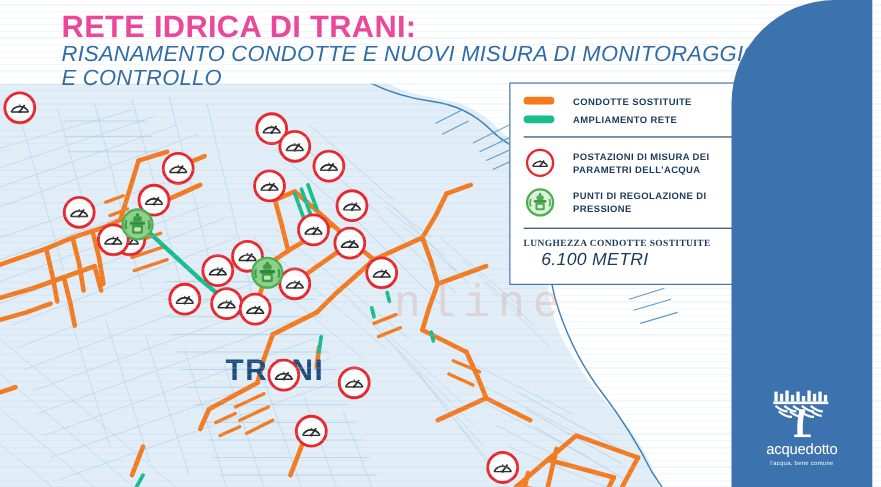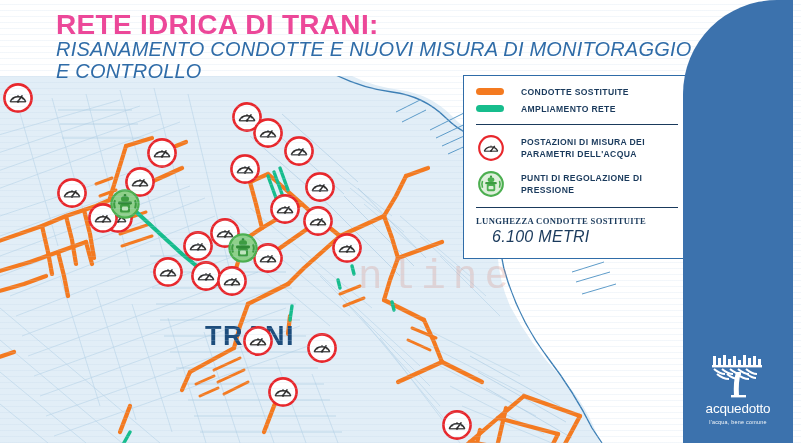--- a/index.html
+++ b/index.html
@@ -54,21 +54,21 @@
 
   
   #header{position:absolute;left:0;top:0;width:801px;height:80px;}
   .title{position:absolute;left:56px;top:9px;font-size:28px;font-weight:bold;
          color:#ec4899;letter-spacing:.3px;}
   .subtitle{position:absolute;left:56px;top:38px;font-size:20px;
          font-style:italic;color:#2f6ca8;line-height:1.12;letter-spacing:.2px;
          max-width:650px;}
 
   
-  #bluepanel{position:absolute;right:8px;top:0;width:110px;height:443px;
+  #bluepanel{position:absolute;right:8px;top:0;width:128px;height:443px;
     background:#3c72ad;border-top-left-radius:94px;}
   #logo{position:absolute;left:0;right:0;bottom:18px;text-align:center;color:#fff;}
   .logo-mark{width:62px;height:44px;margin:0 auto 4px;}
   .logo-name{font-size:13.5px;line-height:1.05;letter-spacing:-.2px;}
   .logo-tag{font-size:5.4px;letter-spacing:.25px;margin-top:3px;opacity:.95;}
 
   
   #legend{position:absolute;left:463px;top:75px;width:228px;height:184px;
     background:#ffffff;border:1.5px solid #2f6ca8;box-sizing:border-box;
     padding:10px 0 0 0;}

